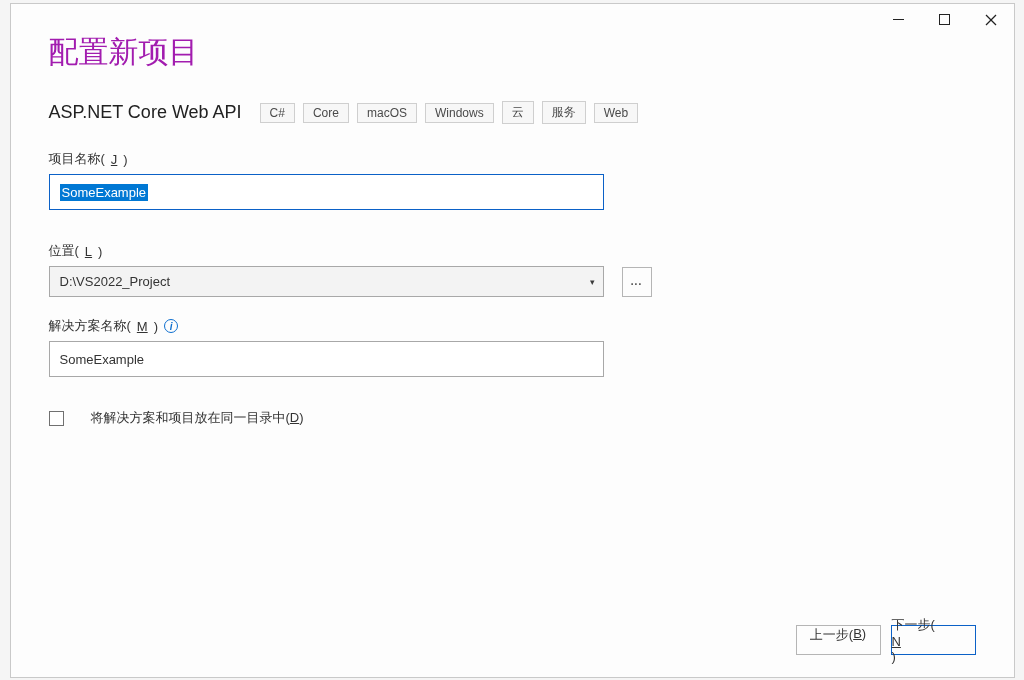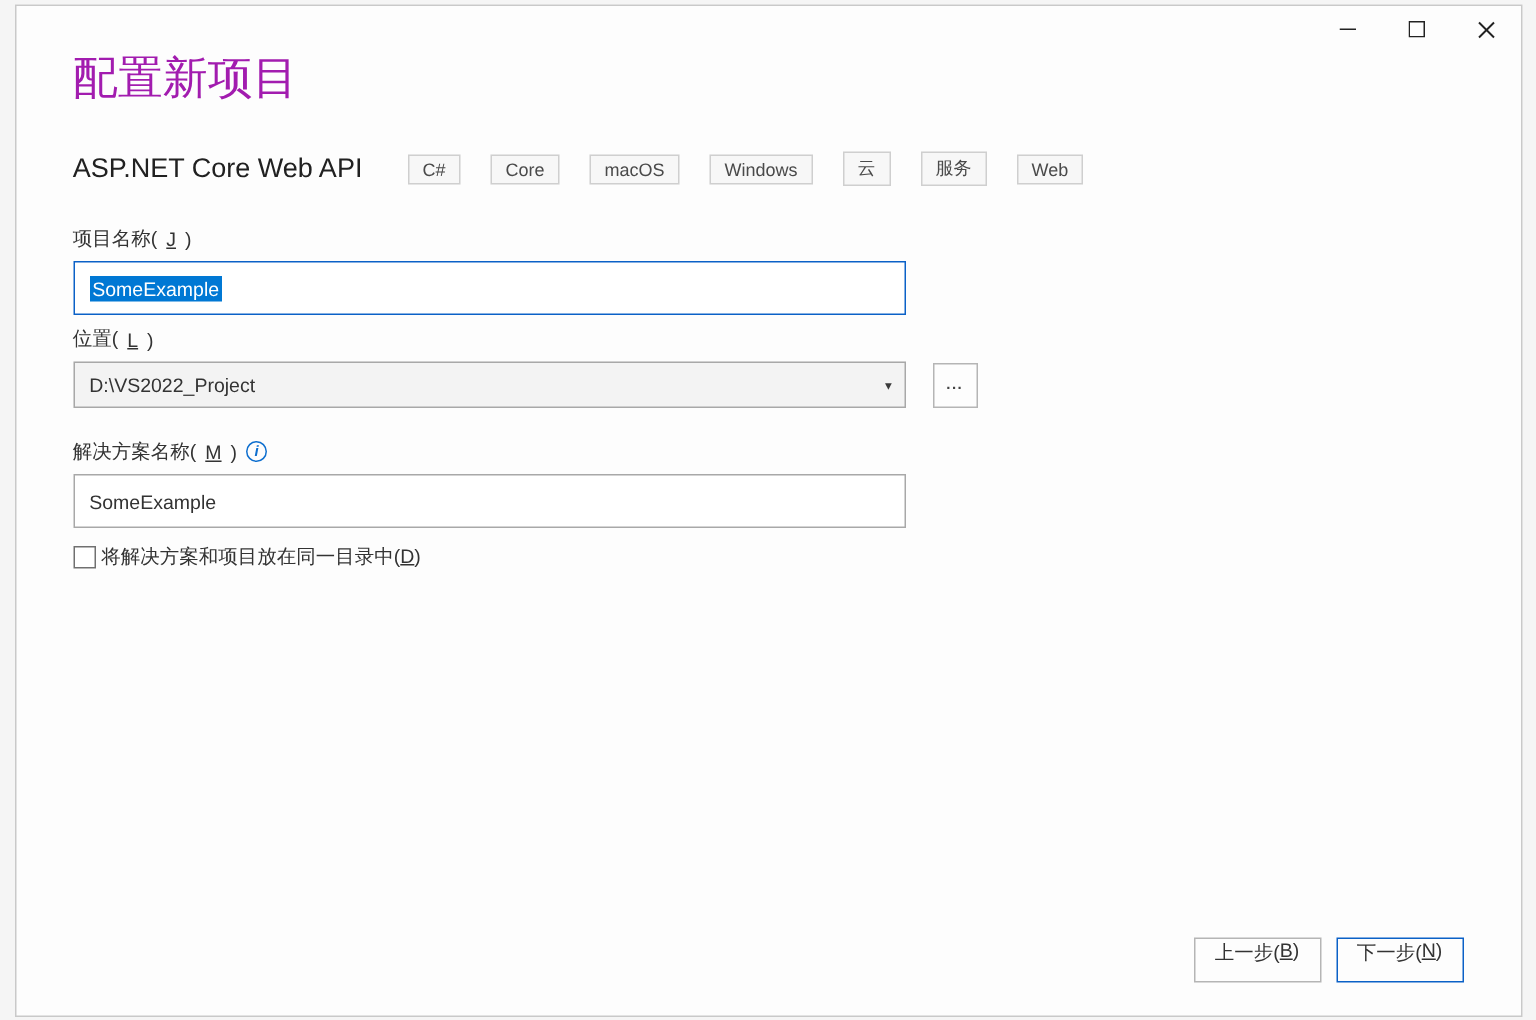--- a/index.html
+++ b/index.html
@@ -19,76 +19,76 @@
       width: 46px; height: 31px; display: flex; align-items: center; justify-content: center;
       color: #222; cursor: pointer;
     }
     .content {
       padding: 0 38px 0 38px;
     }
     .page-title {
       font-size: 30px; font-weight: 500; color: #a21caf; margin-top: -3px; margin-bottom: 28px;
     }
     .subtitle-row {
-      display: flex; align-items: center; gap: 20px; margin-bottom: 26px;
+      display: flex; align-items: center; gap: 8px; margin-bottom: 26px;
     }
     .proj-type {
       font-size: 18px; color: #212121; margin-right: 10px;
     }
     .tag {
       font-size: 12px; color: #4a4a4a; border: 1px solid #cfcfcf; background: #f7f7f7;
       padding: 2px 9px; border-radius: 0;
     }
     .field-label {
       font-size: 13px; color: #333; margin-bottom: 6px; display: flex; align-items: center; gap:6px;
     }
     .underline { text-decoration: underline; }
     .text-input {
       width: 555px; height: 36px; border: 1px solid #0b61c7; background: #fff;
       padding: 0 10px; font-size: 13px; color: #333; display: flex; align-items: center;
-      margin-bottom: 7px;
+      margin-bottom: 32px;
     }
     .text-input.plain { border-color: #a8a8a8; }
     .text-input .selected-text {
       background: #0078d4; color:#fff; padding: 1px 2px;
     }
     .combo-row {
       display: flex; align-items: center; gap: 18px; margin-bottom: 20px;
     }
     .combo {
       width: 555px; height: 31px; border: 1px solid #a8a8a8; background: #f3f3f3;
       display: flex; align-items: center; justify-content: space-between;
       padding: 0 8px 0 10px; font-size: 13px; color:#333;text-align:center;
     }
     .combo .arrow { font-size: 9px; color:#3a3a3a; }
     .browse-btn {
       width: 30px; height: 30px; border: 1px solid #b5b5b5; background:#fdfdfd;
       display:flex; align-items:center; justify-content:center; font-weight:bold;
       font-size: 10px; color:#444; letter-spacing:1px;
     }
     .check-row {
-      display: flex; align-items: center; gap: 4px; margin-top: 10px;
+      display: flex; align-items: center; gap: 27px; margin-top: 10px;
     }
     .checkbox {
       width: 15px; height: 15px; border: 1px solid #707070; background: #fff;
     }
     .check-label { font-size: 13px; color:#333; }
     .info-icon {
       width:14px; height:14px; border:1px solid #0e6fcf; border-radius:50%;
       display:inline-flex; align-items:center; justify-content:center;
       color:#0e6fcf; font-size:10px; font-weight:bold; font-style: italic;
     }
     .footer {
       position: absolute; bottom: 22px; right: 38px; display:flex; gap: 10px;
     }
     .nav-btn {
       width: 85px; height: 30px; border: 1px solid #b5b5b5; background:#fdfdfd;
       font-size: 13px; color:#333; display:flex; align-items:flex-start; justify-content:center;
     }
-    .nav-btn.primary { border-color:#0b61c7; }
+    .nav-btn.primary { border-color:#0b61c7;flex-direction:column; }
     svg { display:block; }
   </style>
 </head>
 <body>
 
 <div class="window">
   <div class="titlebar">
     <div class="win-btn">
       <svg width="11" height="11">
           <line x1="0" y1="5.5" x2="11" y2="5.5" stroke="#222" stroke-width="1"></line>

